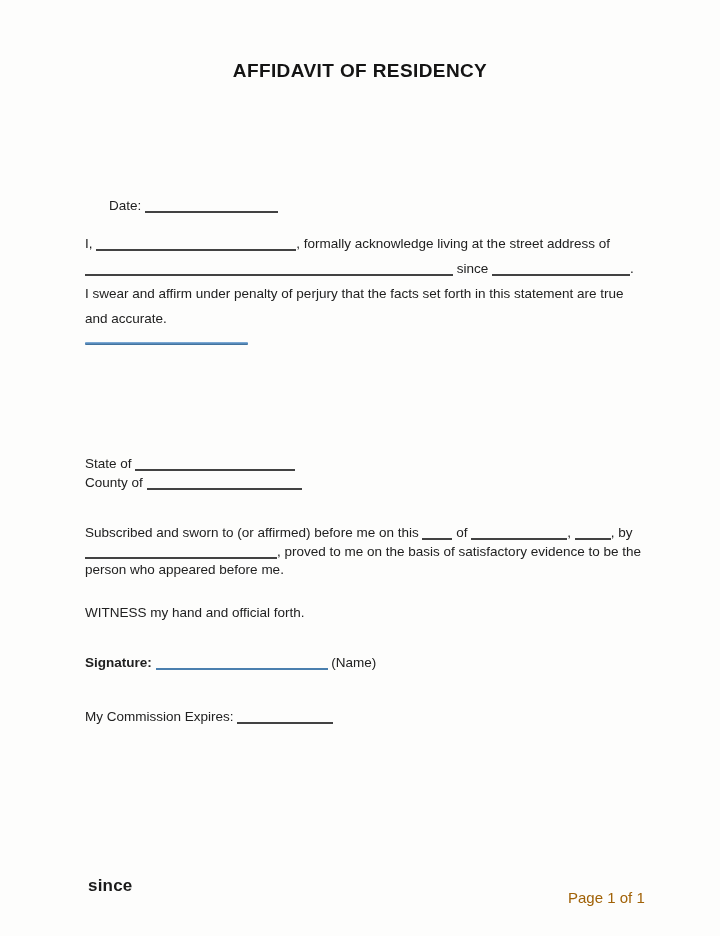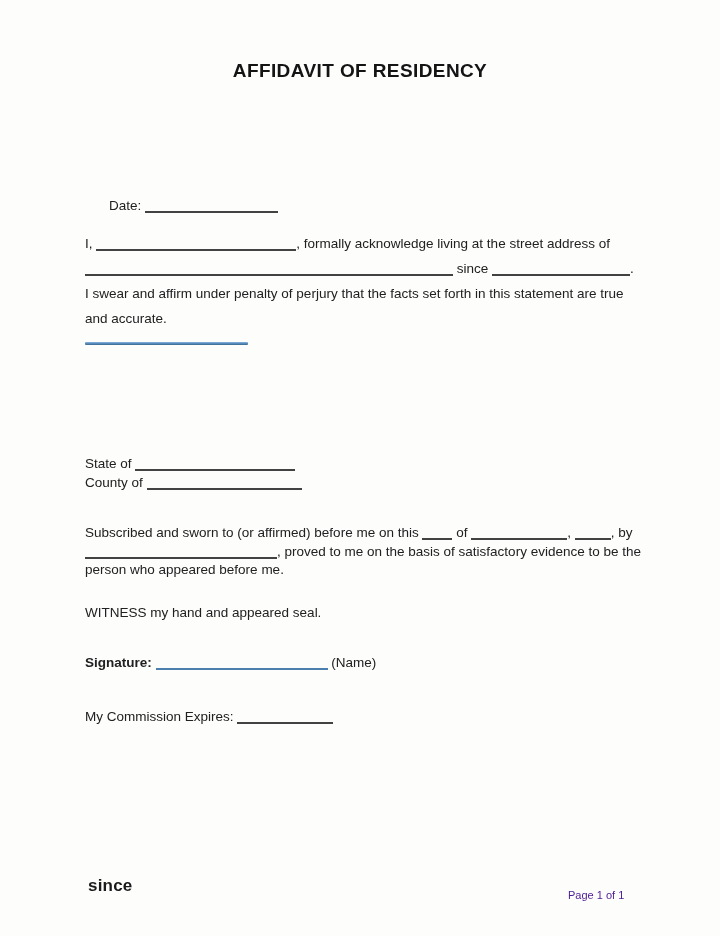--- a/index.html
+++ b/index.html
@@ -39,21 +39,21 @@
     background:linear-gradient(180deg,#8db6de 0%,#5b8fc0 45%,#39678f 100%);
     border-radius:1px;
   }
   .bold { font-weight:bold; }
   .brand {
     font-size:17px;
     font-weight:bold;
     color:#1a1a1a;
     letter-spacing:.2px;
   }
-  .page-num { font-size:11px; color:#4c1d95; }
+  .page-num { font-size:15px; color:#a16207; }
 </style>
 </head>
 <body>
 
 <div class="page">
 
   <h1 class="abs title">AFFIDAVIT OF RESIDENCY</h1>
 
 
   <div class="abs" style="top:198px; left:85px;margin-left:24px;">
@@ -87,21 +87,21 @@
     <div>
       <span>State of</span>
       <span class="blank" style="width:160px"></span>
     </div>
     <div>
       <span>County of</span>
       <span class="blank" style="width:155px"></span>
     </div>
   </div>
 
-  <div class="abs" style="top:605px; left:85px;">WITNESS my hand and appeared seal.</div>
+  <div class="abs" style="top:605px; left:85px;">WITNESS my hand and official forth.</div>
 
   <div class="abs" style="top:655px; left:85px;">
     <span class="bold">Signature:</span>
     <span class="blank blank-blue" style="width:172px"></span>
     <span>(Name)</span>
   </div>
 
   <div class="abs" style="top:689px; left:85px;margin-top:20px;">
     <span>My Commission Expires:</span>
     <span class="blank" style="width:96px"></span>

